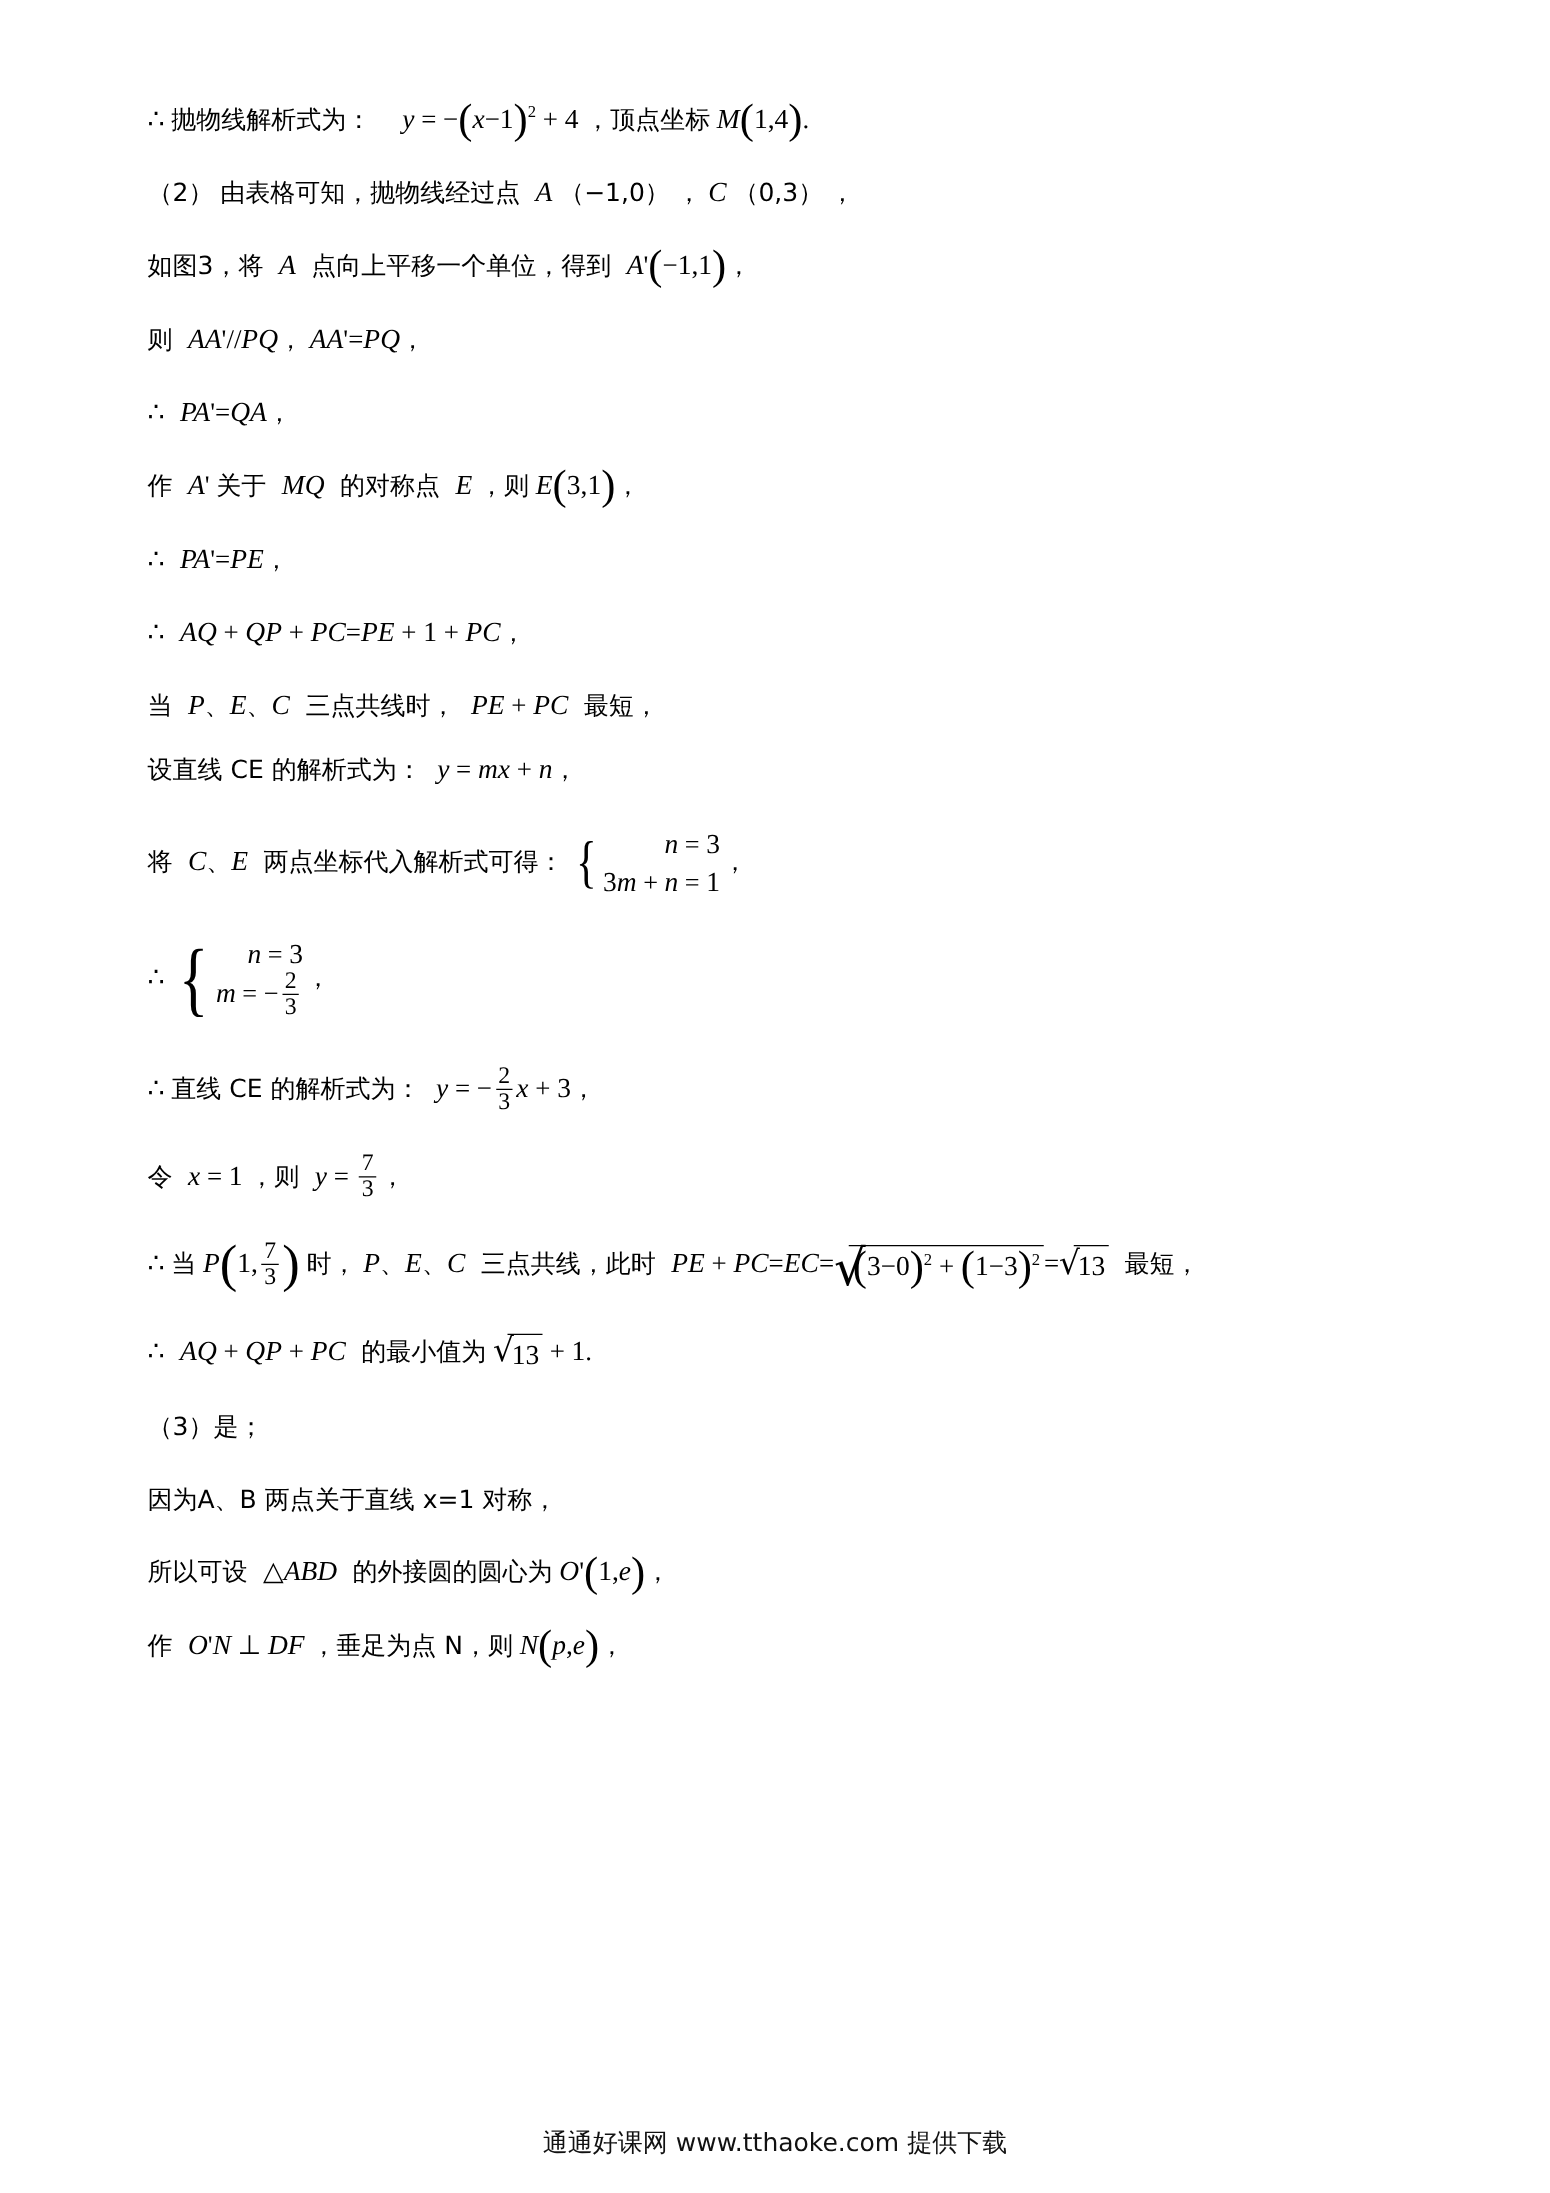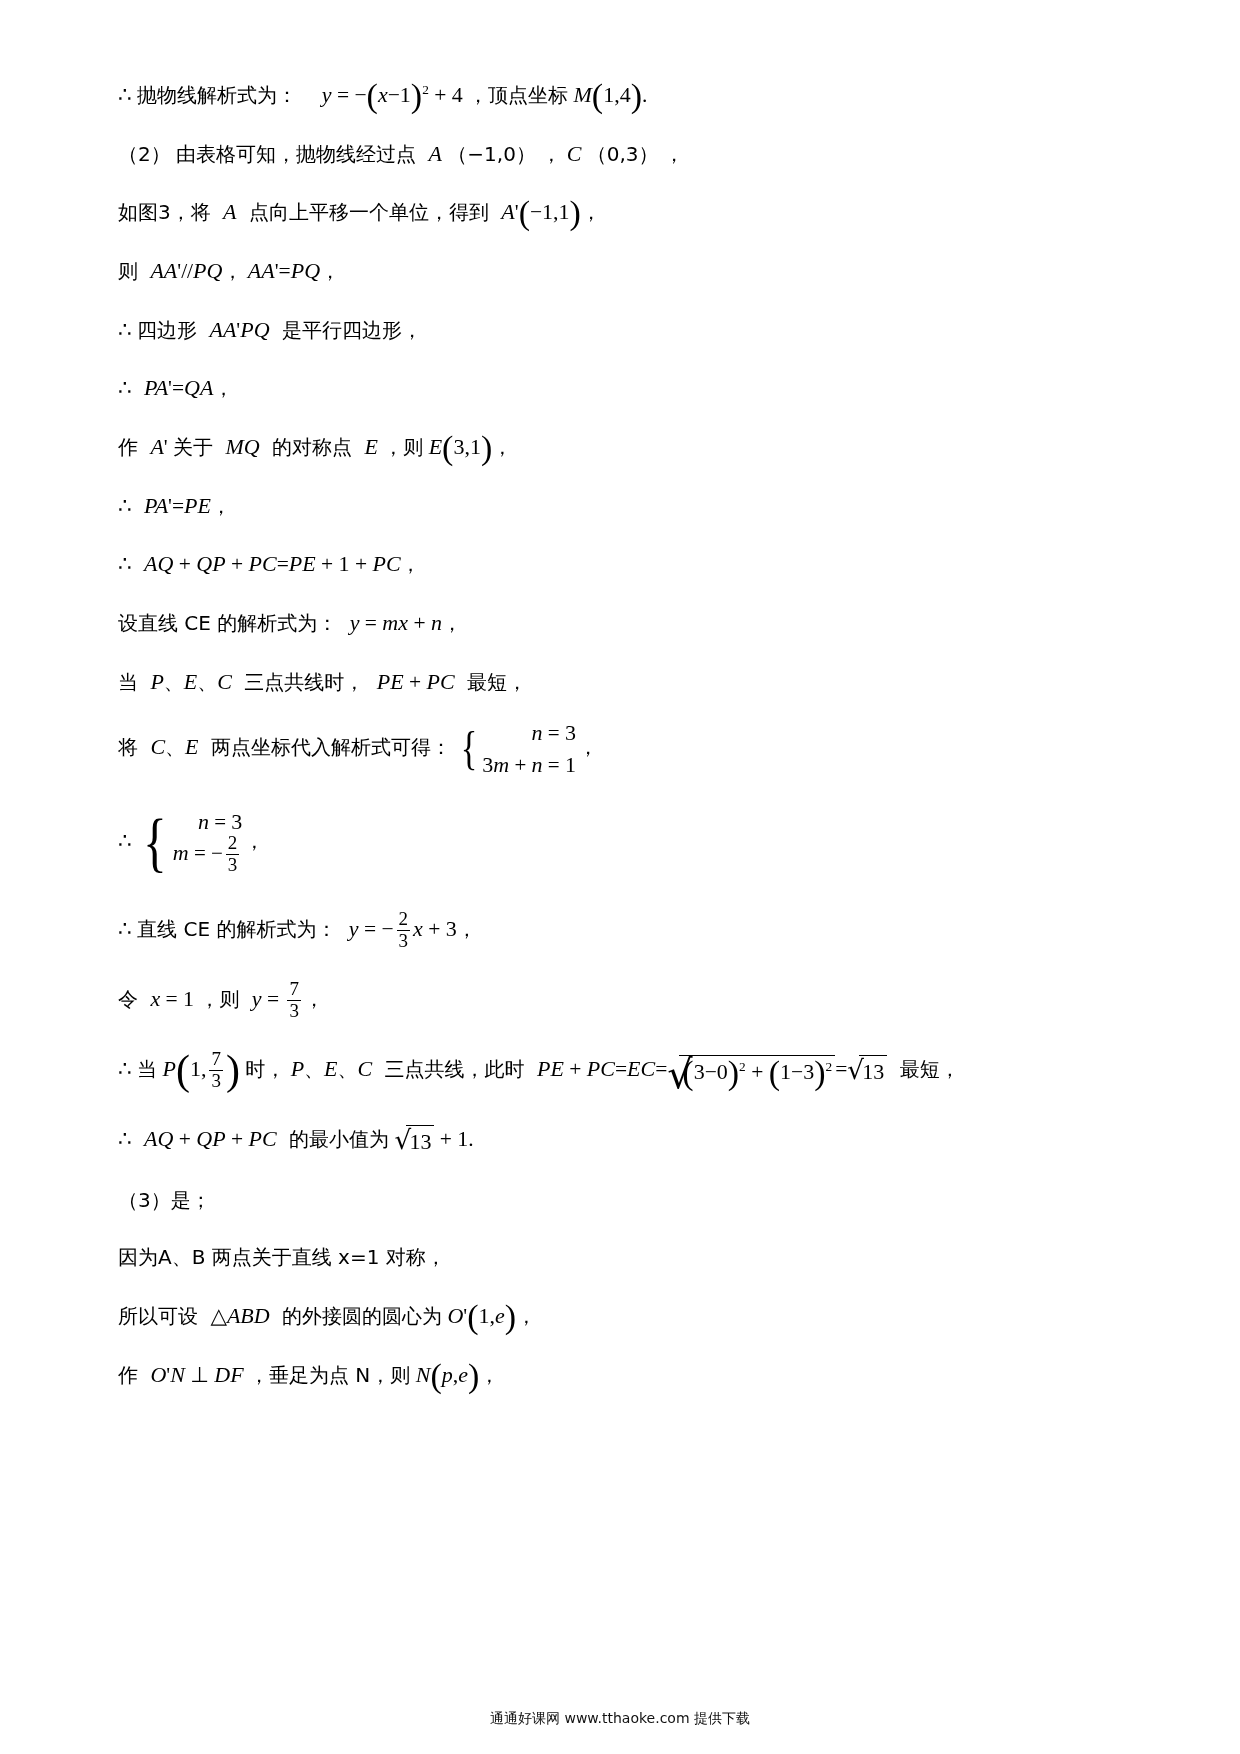--- a/index.html
+++ b/index.html
@@ -121,21 +121,21 @@
     display: inline-block;
   }
   .sqrt.big::before { font-size: 1.85em; top: -0.2em; }
   .footer {
     position: absolute;
     left: 0;
     bottom: 26px;
     width: 100%;
     text-align: center;
     font-family: "DejaVu Sans", sans-serif;
-    font-size: 14px;
+    font-size: 20px;
     color: #111111;
   }
   .sp { display: inline-block; width: 7px; }
   .sp2 { display: inline-block; width: 14px; }
 </style>
 </head>
 <body>
 
 <div class="page">
 
@@ -165,26 +165,20 @@
     <span class="cjk">点向上平移一个单位，得到</span>
     <span class="sp"></span><span class="mi">A</span><span class="op">'</span><span class="paren-big">(</span><span class="op">−</span><span class="mn">1,1</span><span class="paren-big">)</span><span class="cjk">，</span>
   </div>
 
   <div class="line">
     <span class="cjk">则</span>
     <span class="sp"></span><span class="mi">AA</span><span class="op">'</span><span class="op">//</span><span class="mi">PQ</span><span class="cjk">，</span>
     <span class="mi">AA</span><span class="op">'=</span><span class="mi">PQ</span><span class="cjk">，</span>
   </div>
 
-  <div class="line">
-    <span class="op">∴</span>
-    <span class="cjk">四边形</span>
-    <span class="sp"></span><span class="mi">AA</span><span class="op">'</span><span class="mi">PQ</span><span class="sp"></span>
-    <span class="cjk">是平行四边形，</span>
-  </div>
 
   <div class="line">
     <span class="op">∴</span>
     <span class="sp"></span><span class="mi">PA</span><span class="op">'=</span><span class="mi">QA</span><span class="cjk">，</span>
   </div>
 
   <div class="line">
     <span class="cjk">作</span>
     <span class="sp"></span><span class="mi">A</span><span class="op">'</span>
     <span class="cjk">关于</span>
@@ -198,31 +192,31 @@
   <div class="line">
     <span class="op">∴</span>
     <span class="sp"></span><span class="mi">PA</span><span class="op">'=</span><span class="mi">PE</span><span class="cjk">，</span>
   </div>
 
   <div class="line">
     <span class="op">∴</span>
     <span class="sp"></span><span class="mi">AQ</span><span class="op"> + </span><span class="mi">QP</span><span class="op"> + </span><span class="mi">PC</span><span class="op">=</span><span class="mi">PE</span><span class="op"> + </span><span class="mn">1</span><span class="op"> + </span><span class="mi">PC</span><span class="cjk">，</span>
   </div>
 
-  <div class="line">
-    <span class="cjk">设直线 CE 的解析式为：</span>
-    <span class="sp"></span><span class="mi">y</span><span class="op"> = </span><span class="mi">mx</span><span class="op"> + </span><span class="mi">n</span><span class="cjk">，</span>
-  </div>
-
   <div class="line tight">
     <span class="cjk">当</span>
     <span class="sp"></span><span class="mi">P</span><span class="cjk">、</span><span class="mi">E</span><span class="cjk">、</span><span class="mi">C</span><span class="sp"></span>
     <span class="cjk">三点共线时，</span>
     <span class="sp"></span><span class="mi">PE</span><span class="op"> + </span><span class="mi">PC</span><span class="sp"></span>
     <span class="cjk">最短，</span>
+  </div>
+
+  <div class="line">
+    <span class="cjk">设直线 CE 的解析式为：</span>
+    <span class="sp"></span><span class="mi">y</span><span class="op"> = </span><span class="mi">mx</span><span class="op"> + </span><span class="mi">n</span><span class="cjk">，</span>
   </div>
 
   <div class="line">
     <span class="cjk">将</span>
     <span class="sp"></span><span class="mi">C</span><span class="cjk">、</span><span class="mi">E</span><span class="sp"></span>
     <span class="cjk">两点坐标代入解析式可得：</span>
     <span class="system">
       <span class="brace">{</span>
       <span class="rows">
         <span><span class="mi">n</span><span class="op"> = </span><span class="mn">3</span></span>

